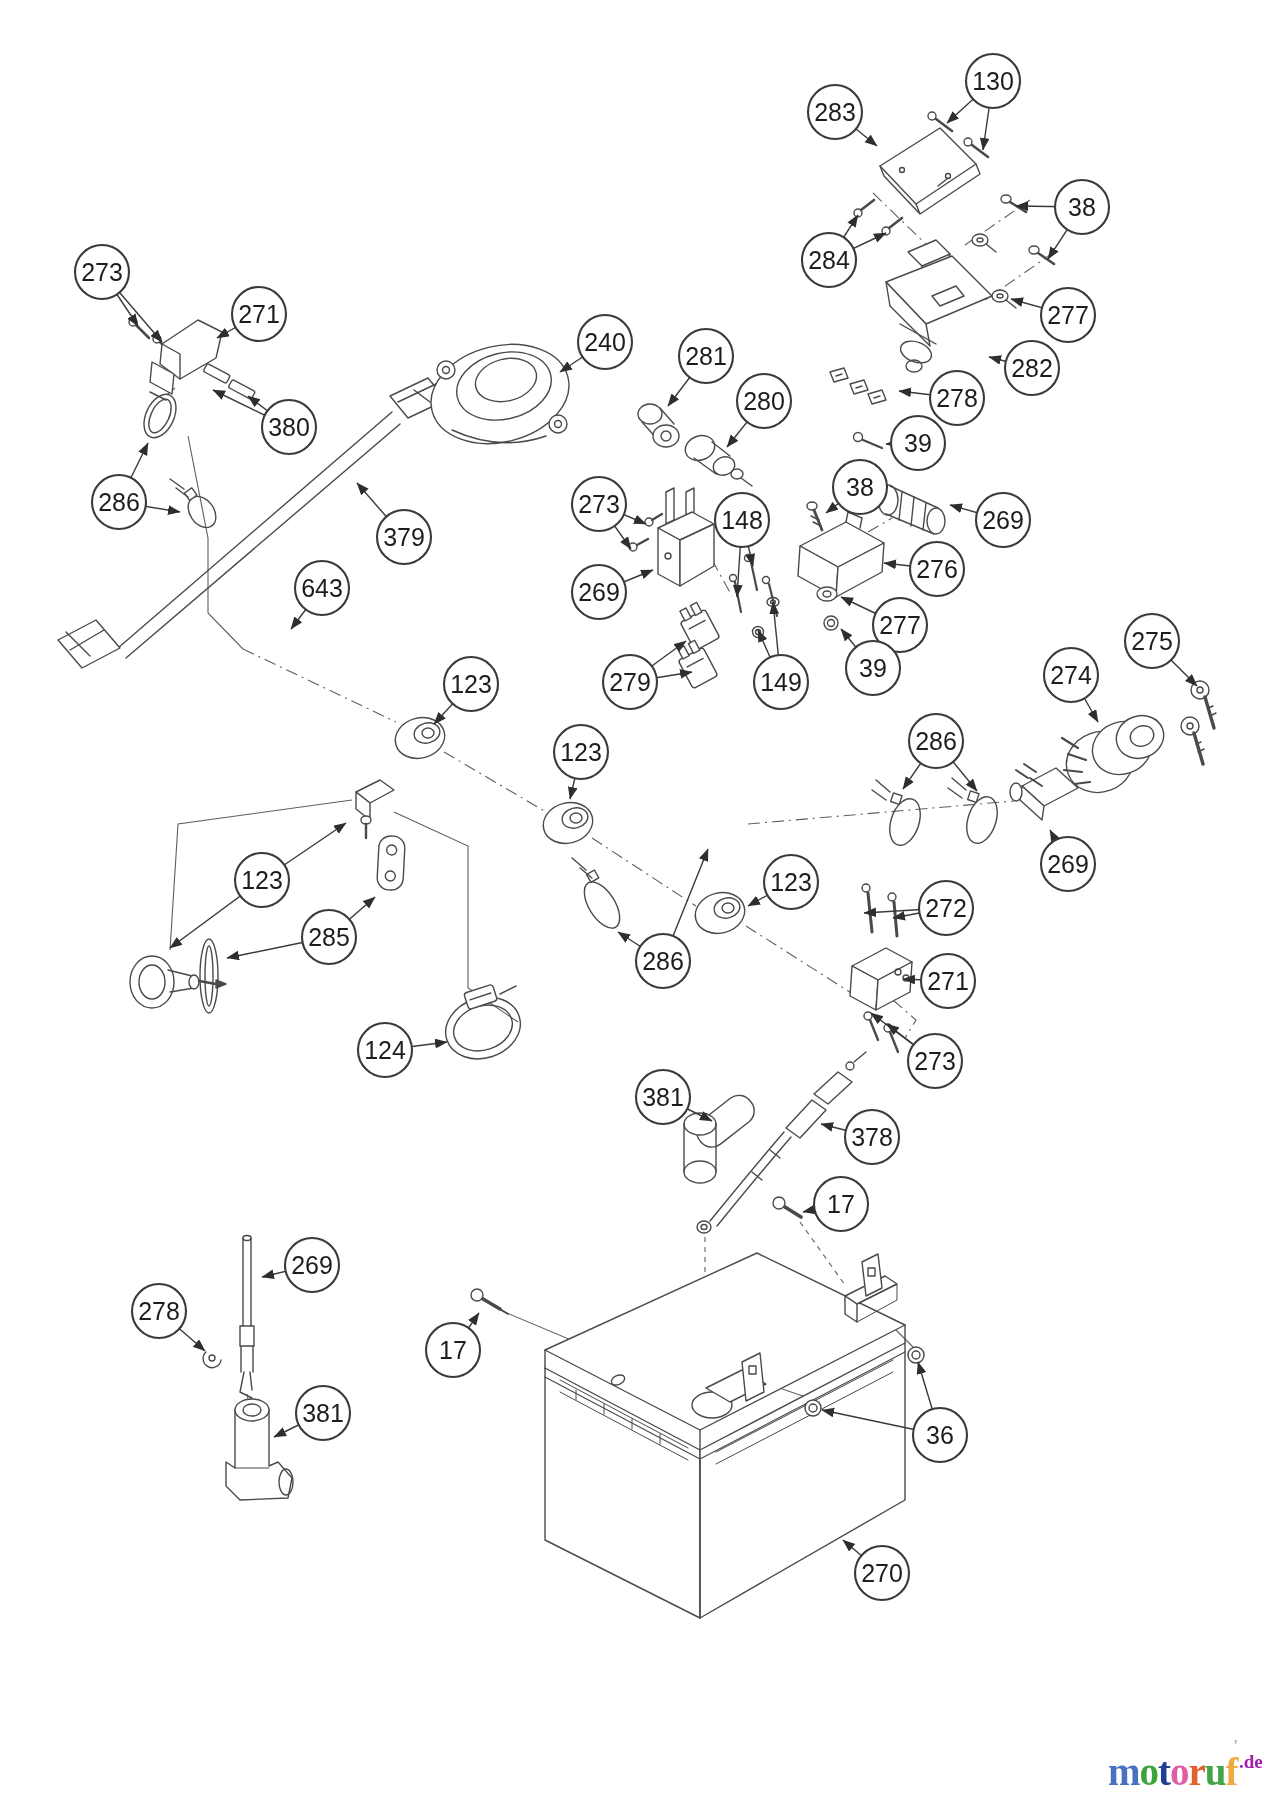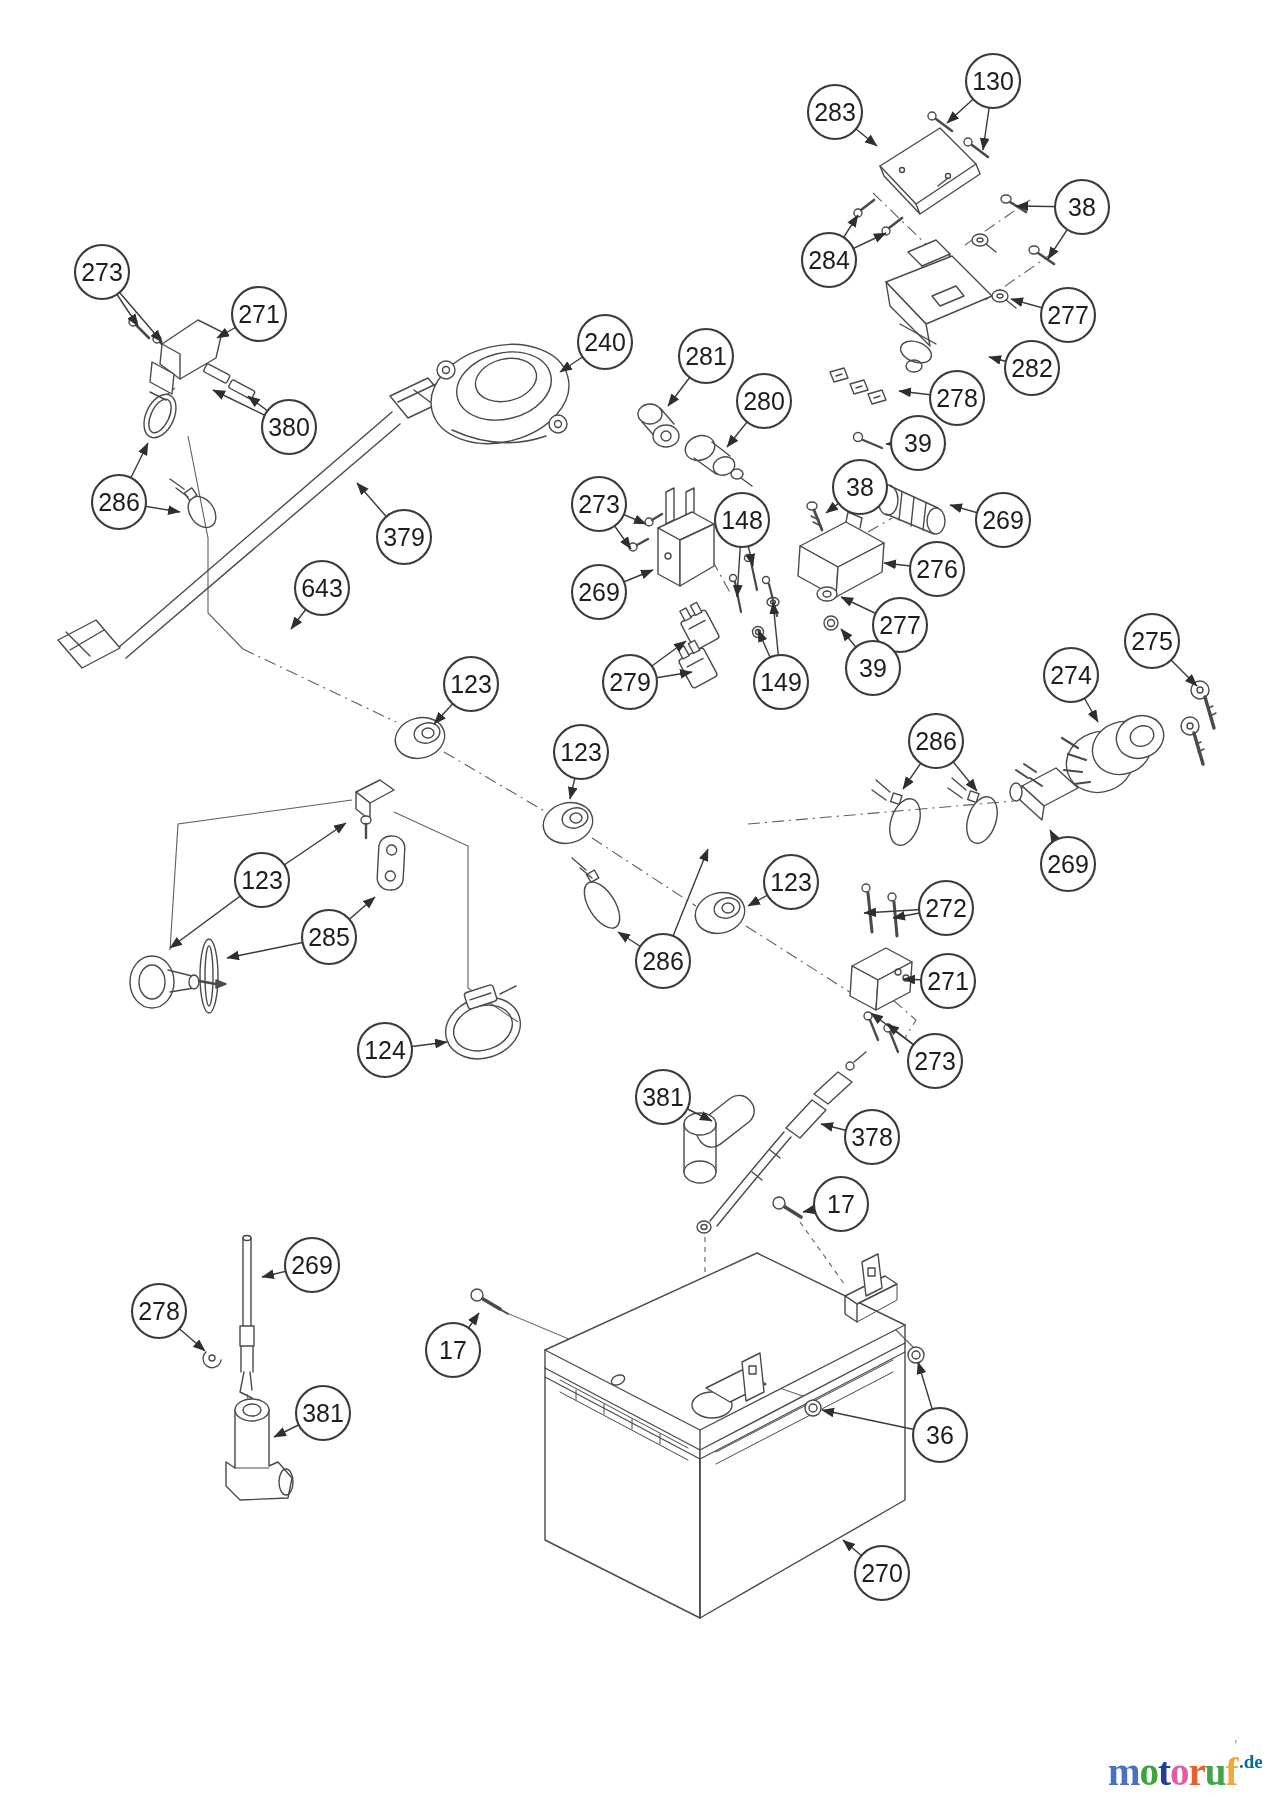--- a/index.html
+++ b/index.html
@@ -12,21 +12,21 @@
   .axis{stroke:#5f5f5f;stroke-width:1.1;fill:none;stroke-dasharray:12 5 2 5;}
   .thin{stroke:#5f5f5f;stroke-width:1.1;fill:none;}
   .dash{stroke:#5f5f5f;stroke-width:1.1;fill:none;stroke-dasharray:5 5;}
   .leader{stroke:#3a3a3a;stroke-width:1.4;fill:none;}
   .callout-circle{fill:#ffffff;stroke:#3a3a3a;stroke-width:2.1;}
   .callout-text{font-family:"Liberation Sans",sans-serif;font-size:25px;fill:#1d1d1d;
                 text-anchor:middle;}
   #watermark{position:absolute;left:1108px;top:1752px;display:flex;align-items:flex-start;
              font-family:"Liberation Serif",serif;font-weight:bold;line-height:1;}
   #watermark .lt{font-size:39px;letter-spacing:-1px;}
-  #watermark .suffix{font-size:19px;color:#0369a1;font-weight:bold;margin-left:1px;}
+  #watermark .suffix{font-size:19px;color:#a21caf;font-weight:bold;margin-left:1px;}
   #watermark .tick{font-size:16px;color:#b0b0b0;margin-left:-4px;transform:translateY(-14px);}
 </style>
 </head>
 <body>
 
 <div class="stage">
 <svg id="drawing" width="1273" height="1800" viewBox="0 0 1273 1800">
   <defs>
     <marker id="arr" markerWidth="10" markerHeight="8" refX="8.6" refY="3.5" orient="auto">
       <path d="M0,0 L9,3.5 L0,7 Z" fill="#2e2e2e"></path>

